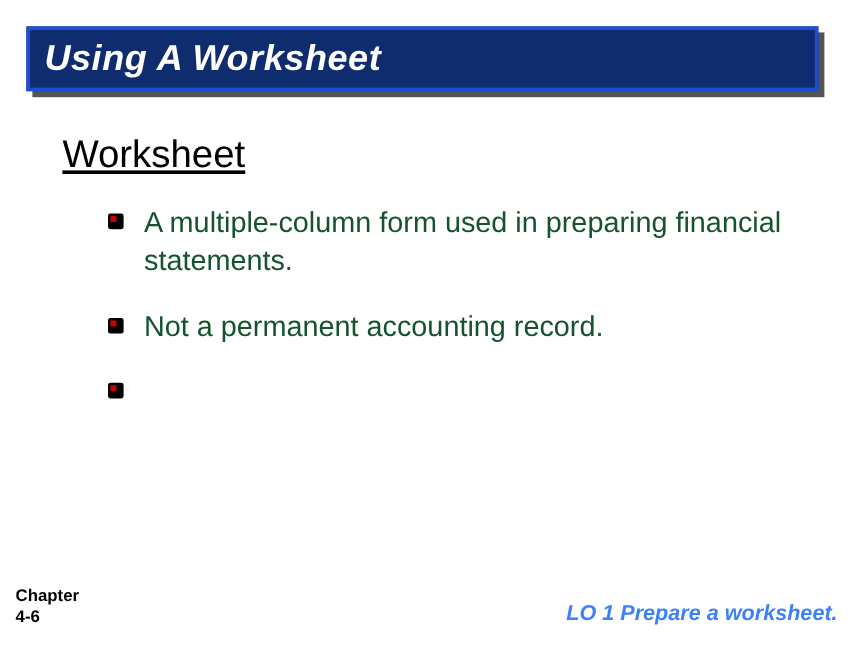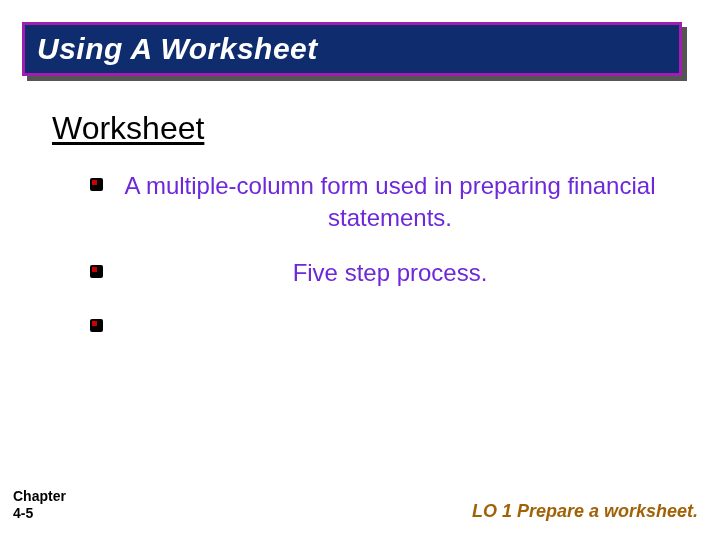--- a/index.html
+++ b/index.html
@@ -6,21 +6,21 @@
   html, body { width: 720px; height: 540px; background: #fff; font-family: "Comic Sans MS", "Comic Sans", cursive, sans-serif; position: relative; }
   .slide { width: 720px; height: 540px; position: relative; padding: 18px 30px 0 30px; }
 
   .title-banner {
     position: absolute;
     top: 22px;
     left: 22px;
     width: 660px;
     height: 54px;
     background: #0f2c6e;
-    border: 3px solid #a21caf;
+    border: 3px solid #1d4ed8;
     box-shadow: 5px 5px 0 #555;
     display: flex;
     align-items: center;
     padding-left: 12px;
   }
   .title-text {
     font-size: 30px;
     font-weight: bold;
     font-style: italic;
     color: #fff;
@@ -44,22 +44,21 @@
     left: 90px;
     width: 570px;
     list-style: none;
   }
   .bullet-list li {
     position: relative;
     font-size: 24px;
     line-height: 1.35;
     margin-bottom: 22px;
     padding-left: 30px;
-    color: #6d28d9;
-    text-align: center;
+    color: #14532d;
   }
   .bullet-list li .bullet-icon {
     position: absolute;
     left: 0;
     top: 8px;
     width: 13px;
     height: 13px;
     background: #000;
     border-radius: 2px;
   }
@@ -83,21 +82,21 @@
     font-weight: bold;
     color: #000;
   }
   .footer-right {
     position: absolute;
     bottom: 18px;
     right: 22px;
     font-size: 18px;
     font-weight: bold;
     font-style: italic;
-    color: #a16207;
+    color: #3b82f6;
     white-space: nowrap;
   }
 </style>
 </head>
 <body>
 
 <div class="slide">
 
   <div class="title-banner">
     <span class="title-text">Using A Worksheet</span>
@@ -105,27 +104,27 @@
 
   <div class="section-heading">Worksheet</div>
 
   <ul class="bullet-list">
     <li>
       <span class="bullet-icon"></span>
       <span>A multiple-column form used in preparing financial statements.</span>
     </li>
     <li>
       <span class="bullet-icon"></span>
-      <span>Five step process.</span>
+      <span>Not a permanent accounting record.</span>
     </li>
     <li>
       <span class="bullet-icon"></span>
     </li>
   </ul>
 
   <div class="footer-left">
     <div>Chapter</div>
-    <div>4-5</div>
+    <div>4-6</div>
   </div>
 
   <div class="footer-right">LO 1  Prepare a worksheet.</div>
 
 </div>
 
 </body></html>

